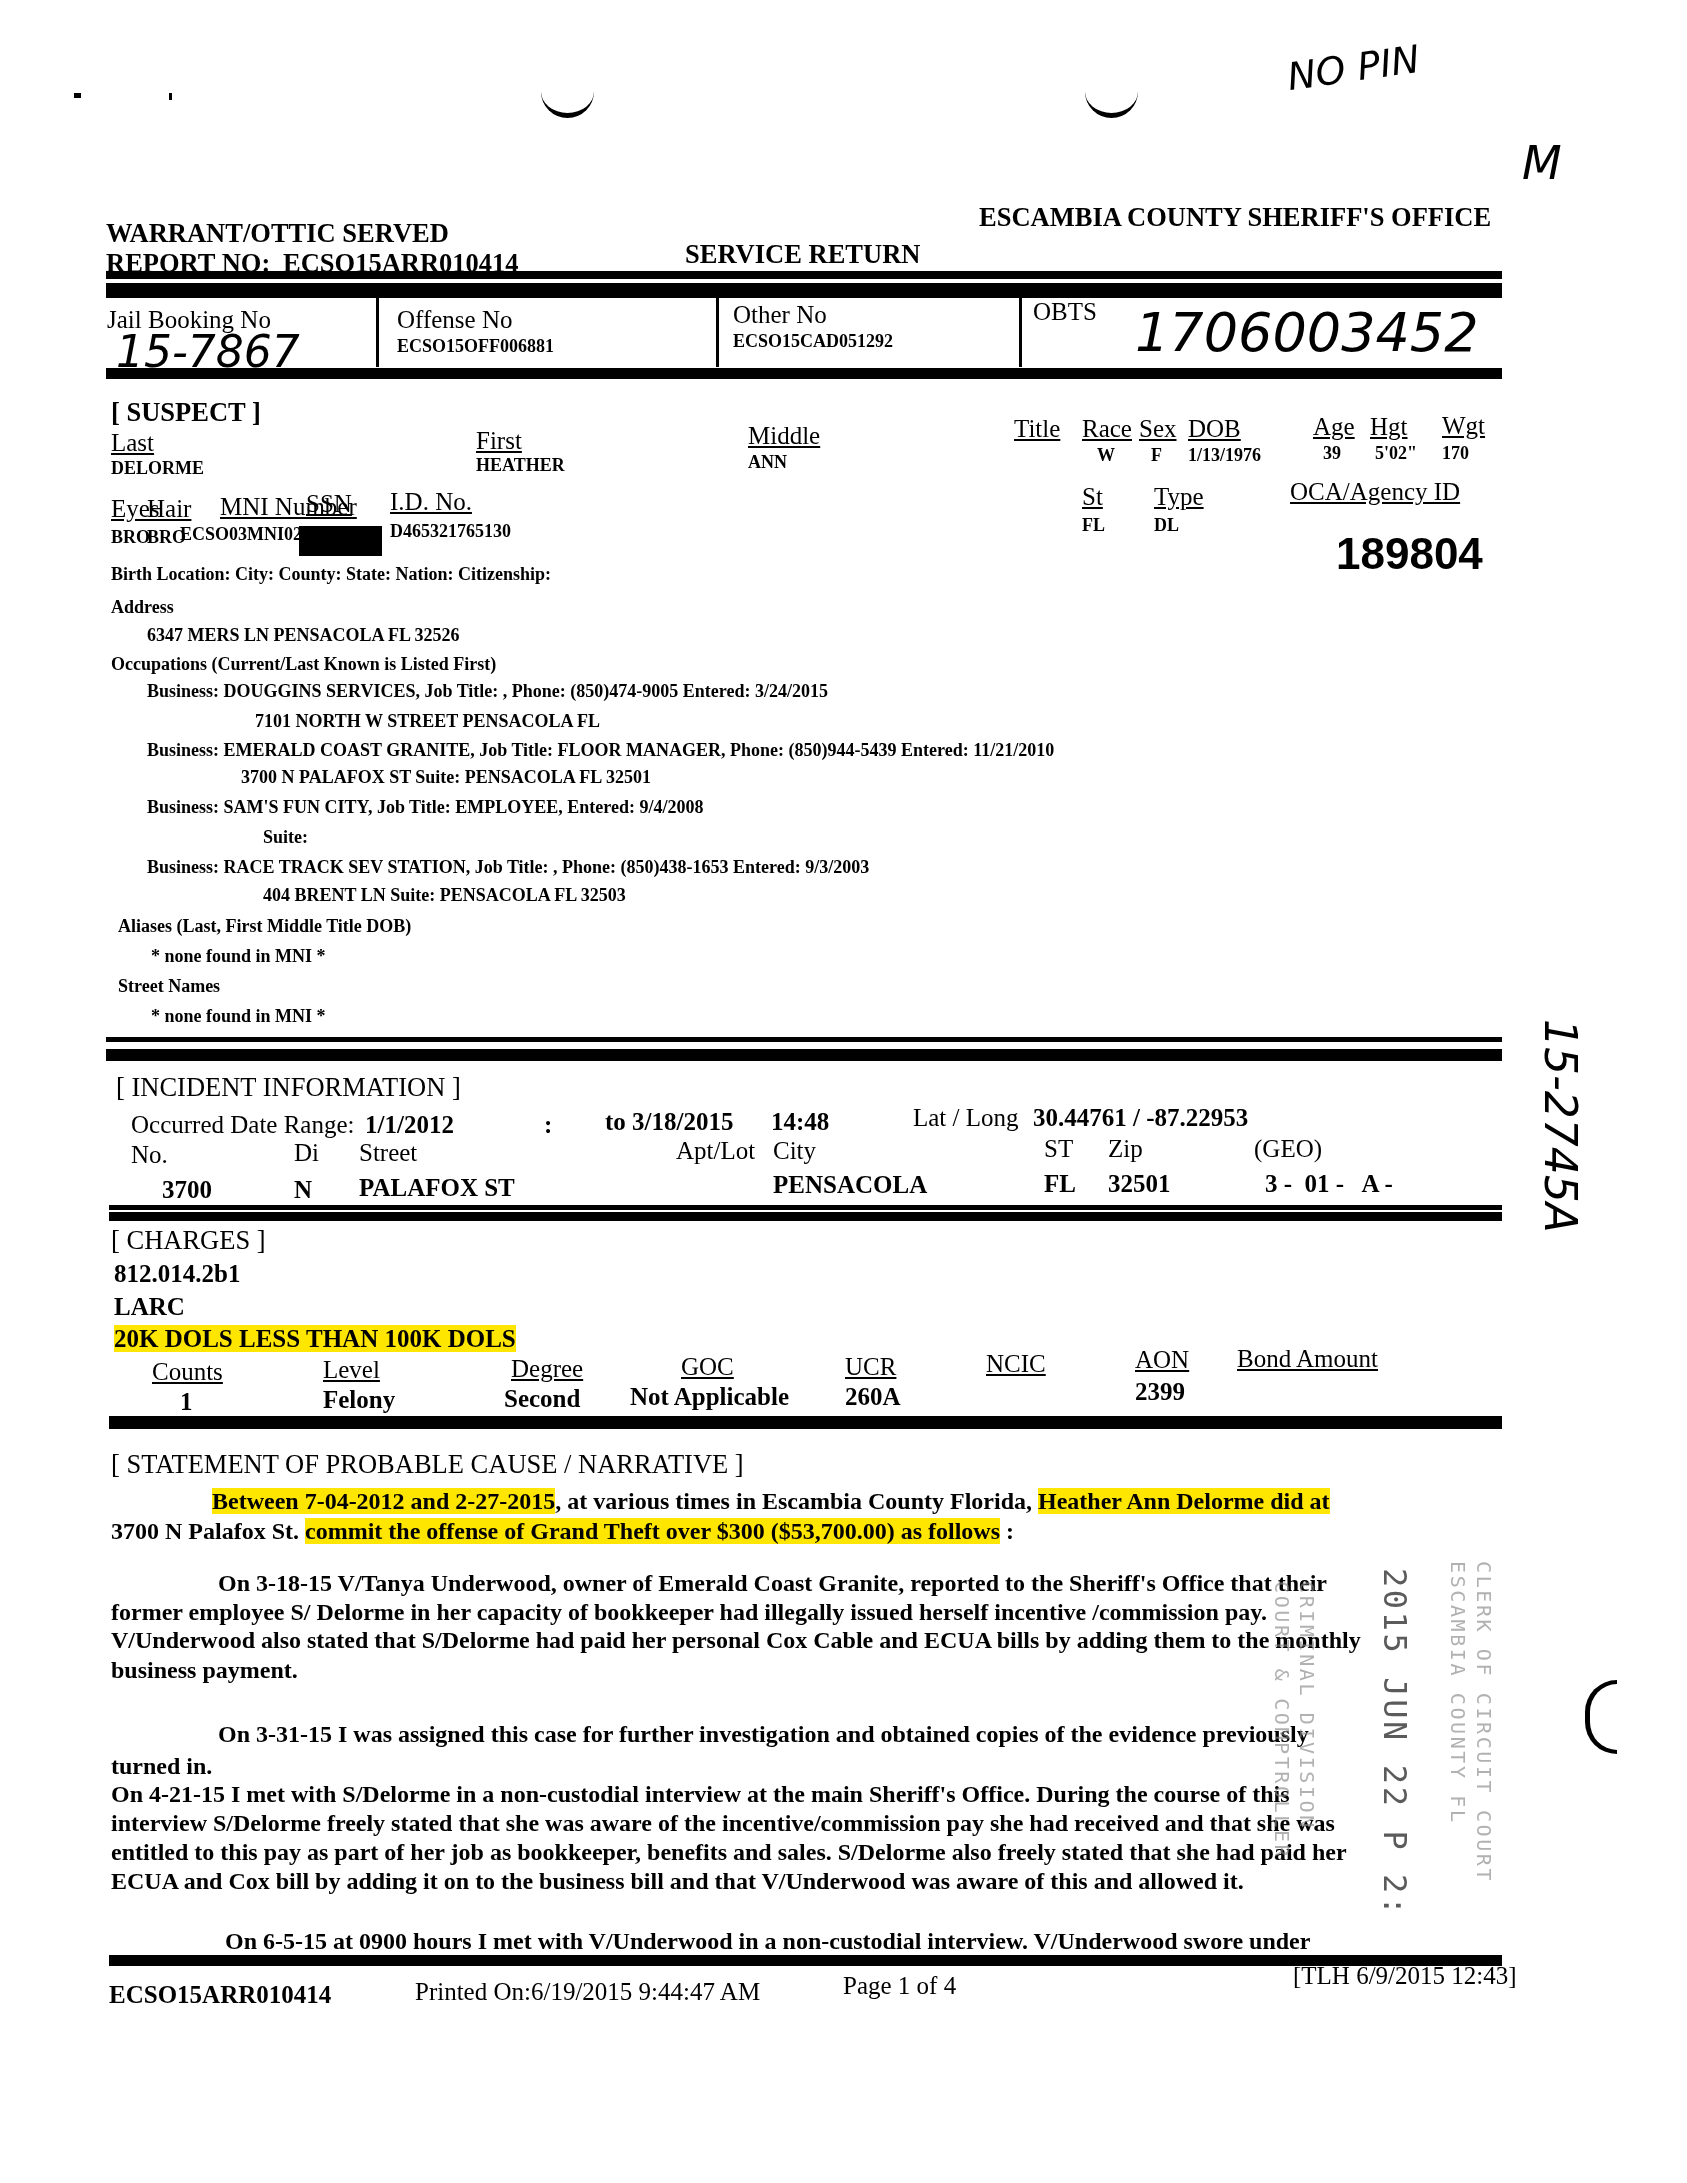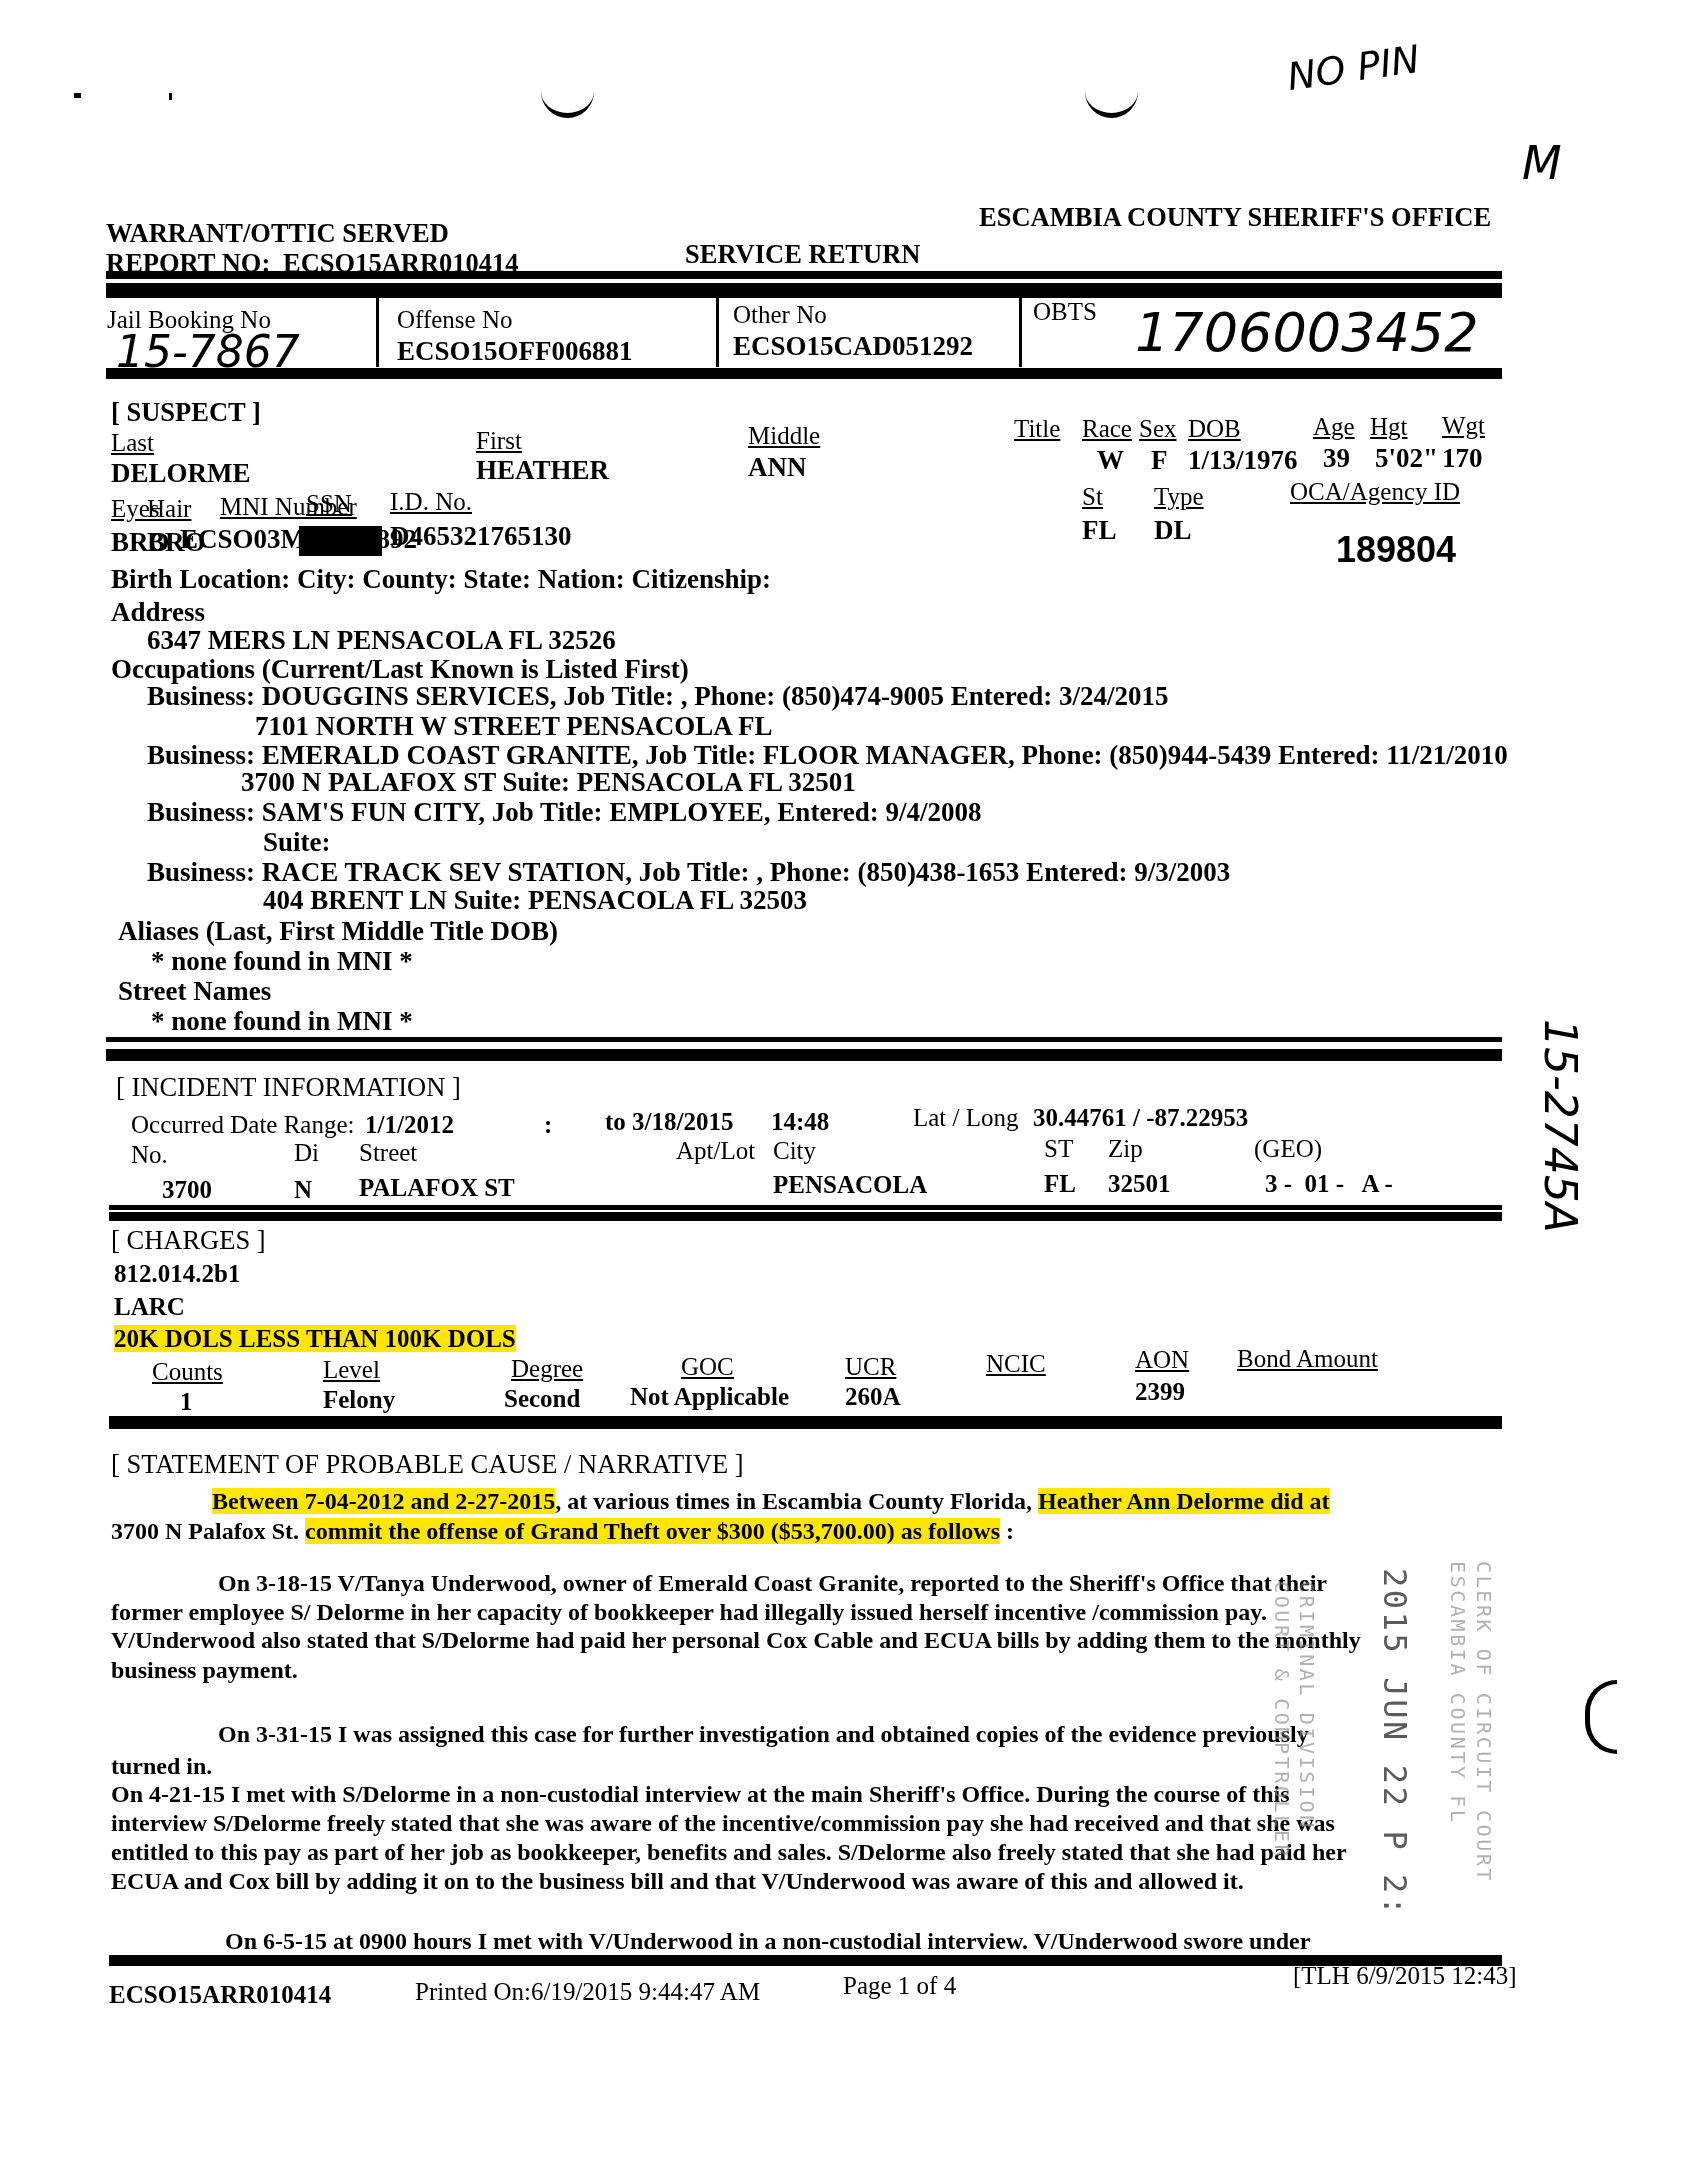--- a/index.html
+++ b/index.html
@@ -3,21 +3,21 @@
 <meta charset="utf-8">
 <style>
   html, body { margin: 0; padding: 0; background: #ffffff; }
   body { width: 1687px; height: 2183px; position: relative; overflow: hidden;
          font-family: "Liberation Serif", "DejaVu Serif", serif; color: #000; }
   .abs { position: absolute; white-space: nowrap; }
   .b { font-weight: bold; }
   .sans { font-family: "Liberation Sans", "DejaVu Sans", sans-serif; }
   .hand { font-family: "DejaVu Sans", "Liberation Sans", sans-serif; font-weight: normal; font-style: italic; }
   .lbl { font-size: 25px; text-decoration: underline; }
-  .val { font-size: 27px; font-weight: bold; }
+  .val { font-size: 18px; font-weight: bold; }
   .hdr { font-size: 26.5px; font-weight: bold; }
   .rule-thin { position: absolute; background: #000; height: 8px; }
   .rule-thick { position: absolute; background: #000; height: 14.6px; }
   .vline { position: absolute; background: #000; width: 2.6px; }
   .hl { background: #ffe600; }
   .narr { font-size: 24px; font-weight: bold; line-height: 29px; }
   .redact { position: absolute; background: #000; }
   .stamp { position: absolute; color: #888; font-family: "DejaVu Sans Mono", monospace; font-size: 26.5px;
            writing-mode: vertical-rl; opacity: 0.65; letter-spacing: 2.6px; }
 </style>
@@ -91,21 +91,21 @@
 <div class="abs val" style="left:147px;top:527px;">BRO</div>
 <div class="abs val" style="left:180px;top:524px;">ECSO03MNI022892</div>
 <div class="redact" style="left:299px;top:526px;width:83px;height:30px;"></div>
 <div class="abs val" style="left:390px;top:521px;">D465321765130</div>
 
 <div class="abs lbl" style="left:1082px;top:483px;">St</div>
 <div class="abs lbl" style="left:1154px;top:483px;">Type</div>
 <div class="abs lbl" style="left:1290px;top:478px;">OCA/Agency ID</div>
 <div class="abs val" style="left:1082px;top:515px;">FL</div>
 <div class="abs val" style="left:1154px;top:515px;">DL</div>
-<div class="abs sans b" style="left:1336px;top:529px;font-size:36px;">189804</div>
+<div class="abs sans b" style="left:1336px;top:529px;font-size:44px;">189804</div>
 
 <div class="abs val" style="left:111px;top:564px;">Birth Location: City:  County:  State:  Nation:  Citizenship:</div>
 <div class="abs val" style="left:111px;top:597px;">Address</div>
 <div class="abs val" style="left:147px;top:625px;">6347  MERS LN PENSACOLA FL 32526</div>
 <div class="abs val" style="left:111px;top:654px;">Occupations (Current/Last Known is Listed First)</div>
 
 <div class="abs val" style="left:147px;top:681px;">Business: DOUGGINS SERVICES, Job Title: , Phone: (850)474-9005 Entered: 3/24/2015</div>
 <div class="abs val" style="left:255px;top:711px;">7101  NORTH W STREET PENSACOLA FL</div>
 <div class="abs val" style="left:147px;top:740px;">Business: EMERALD COAST GRANITE, Job Title: FLOOR MANAGER, Phone: (850)944-5439 Entered: 11/21/2010</div>
 <div class="abs val" style="left:241px;top:767px;">3700 N PALAFOX ST Suite:  PENSACOLA FL 32501</div>

